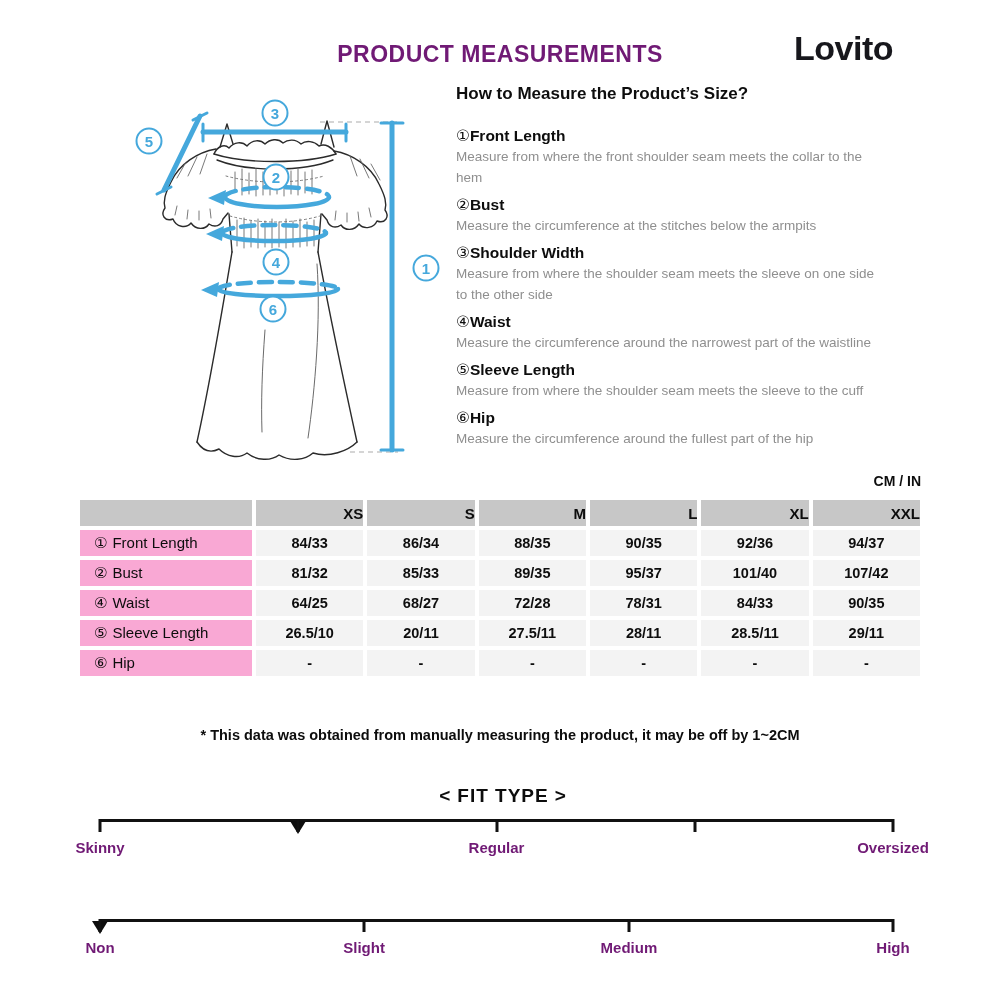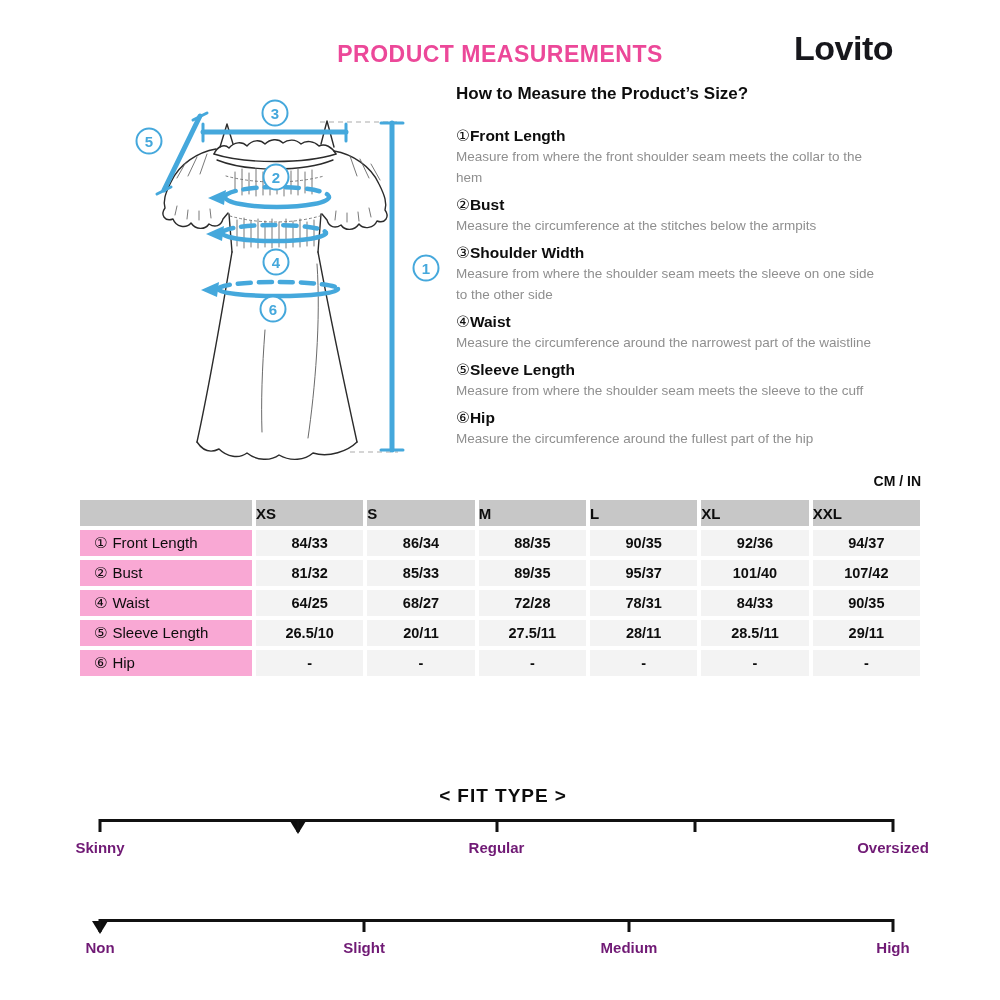--- a/index.html
+++ b/index.html
@@ -4,21 +4,21 @@
 <style>
   html,body { margin:0; padding:0; background:#fff; }
   .page {
     position:relative; width:1000px; height:1000px; background:#ffffff;
     font-family:"Liberation Sans","DejaVu Sans",sans-serif; color:#111;
     overflow:hidden;
   }
   
   .header-title {
     position:absolute; top:41px; left:0; width:1000px; text-align:center;
-    font-size:23px; font-weight:bold; letter-spacing:.5px; color:#ec4899;
+    font-size:23px; font-weight:bold; letter-spacing:.5px; color:#701a75;
   }
   .brand-logo {
     position:absolute; top:29px; left:794px; width:130px;
     font-size:34px; font-weight:bold; letter-spacing:-.5px; color:#17171c;
   }
   
   .dress-svg { position:absolute; left:110px; top:92px; width:345px; height:380px; }
   .dress-svg text {
     font-family:"Liberation Sans","DejaVu Sans",sans-serif;
     font-size:15px; font-weight:bold; fill:#45A8DC; text-anchor:middle;
@@ -32,21 +32,21 @@
   
   .unit-label {
     position:absolute; top:473px; left:0; width:921px; text-align:right;
     font-size:14px; font-weight:bold; color:#0d0d0d;
   }
   .size-table {
     position:absolute; left:76px; top:496px; width:848px;
     border-collapse:separate; border-spacing:4px; table-layout:fixed;
   }
   .size-table th, .size-table td { height:26px; padding:0; vertical-align:middle; }
-  .size-table th { background:#C7C7C7; font-size:15px; font-weight:bold; text-align:left; color:#0d0d0d; }
+  .size-table th { background:#C7C7C7; font-size:15px; font-weight:bold; text-align:right; color:#0d0d0d; }
   .size-table td.corner { background:#C7C7C7; }
   .size-table td.rowlabel {
     background:#f9a8d4; font-size:15px; font-weight:normal; text-align:left;
     padding-left:14px; color:#0d0d0d; white-space:nowrap;
   }
   .size-table td.rowlabel .num { margin-right:5px; }
   .size-table td.val { background:#F3F3F3; font-size:14.5px; font-weight:bold; text-align:center; color:#0d0d0d; }
   .table-note {
     position:absolute; top:727px; left:0; width:1000px; text-align:center;
     font-size:14.5px; font-weight:bold; color:#0d0d0d;
@@ -256,20 +256,21 @@
       <td class="val">-</td>
       <td class="val">-</td>
       <td class="val">-</td>
       <td class="val">-</td>
       <td class="val">-</td>
       <td class="val">-</td>
     </tr>
   </tbody>
     </table>
 
+  <div class="table-note">* This data was obtained from manually measuring the product, it may be off by 1~2CM</div>
 
   <div class="scale-title" style="top:785px"><span class="bracket">&lt;</span><span>FIT TYPE</span><span class="bracket">&gt;</span></div>
   <div class="scale-line" style="top:819px">
     <span class="scale-marker" style="left: 25%;"></span>
   <span class="st" style="left: 0%;"></span>
       <span class="st" style="left: 25%;"></span>
       <span class="st" style="left: 50%;"></span>
       <span class="st" style="left: 75%;"></span>
       <span class="st" style="left: 100%;"></span>
     </div>

